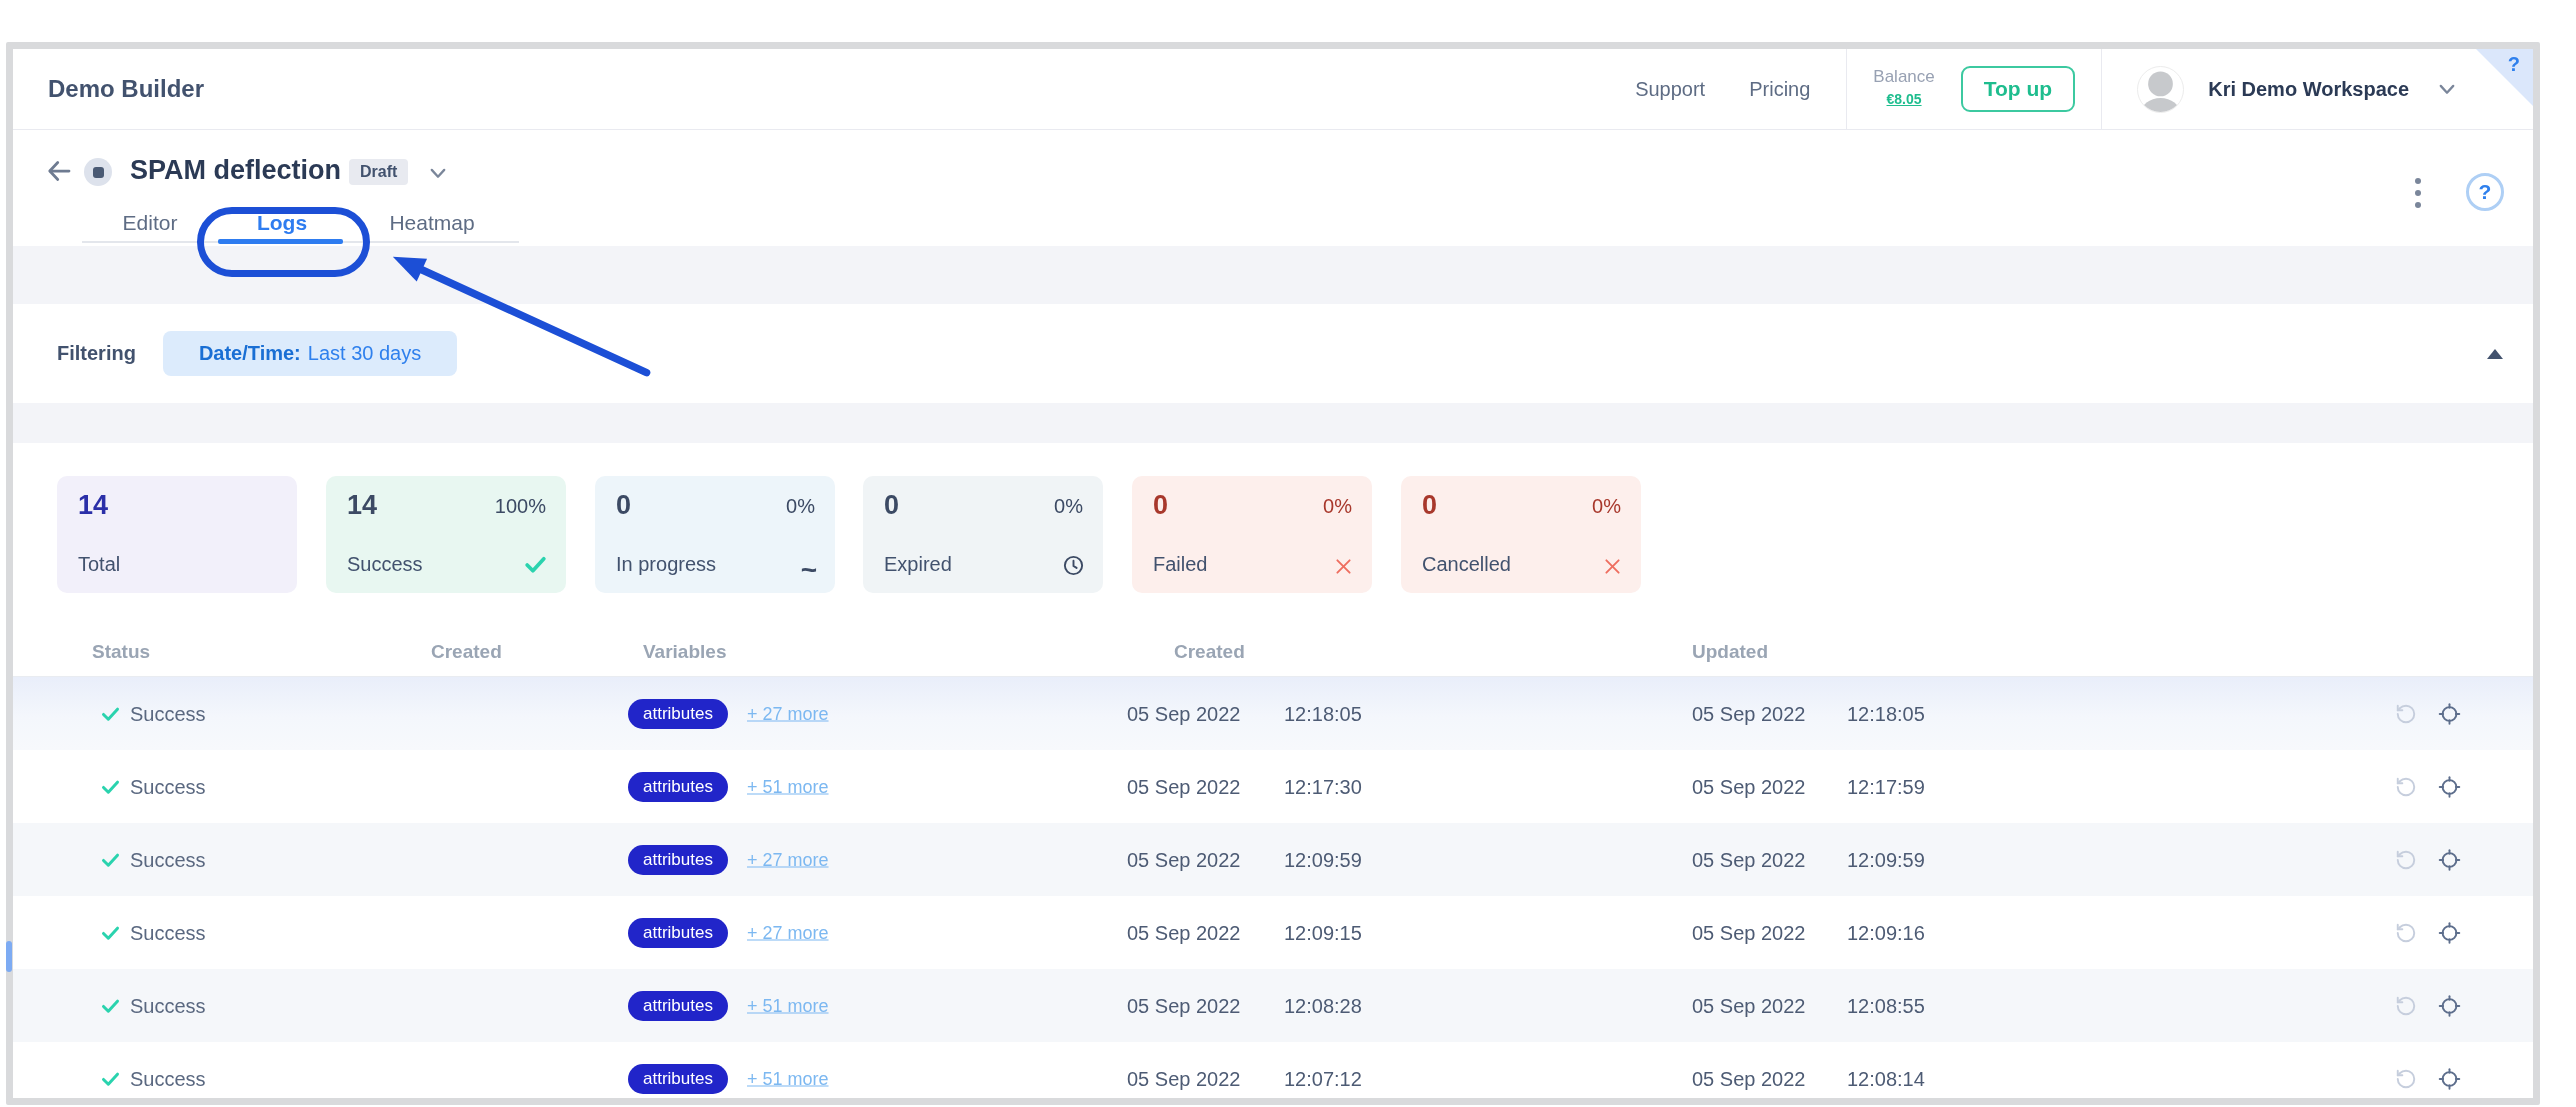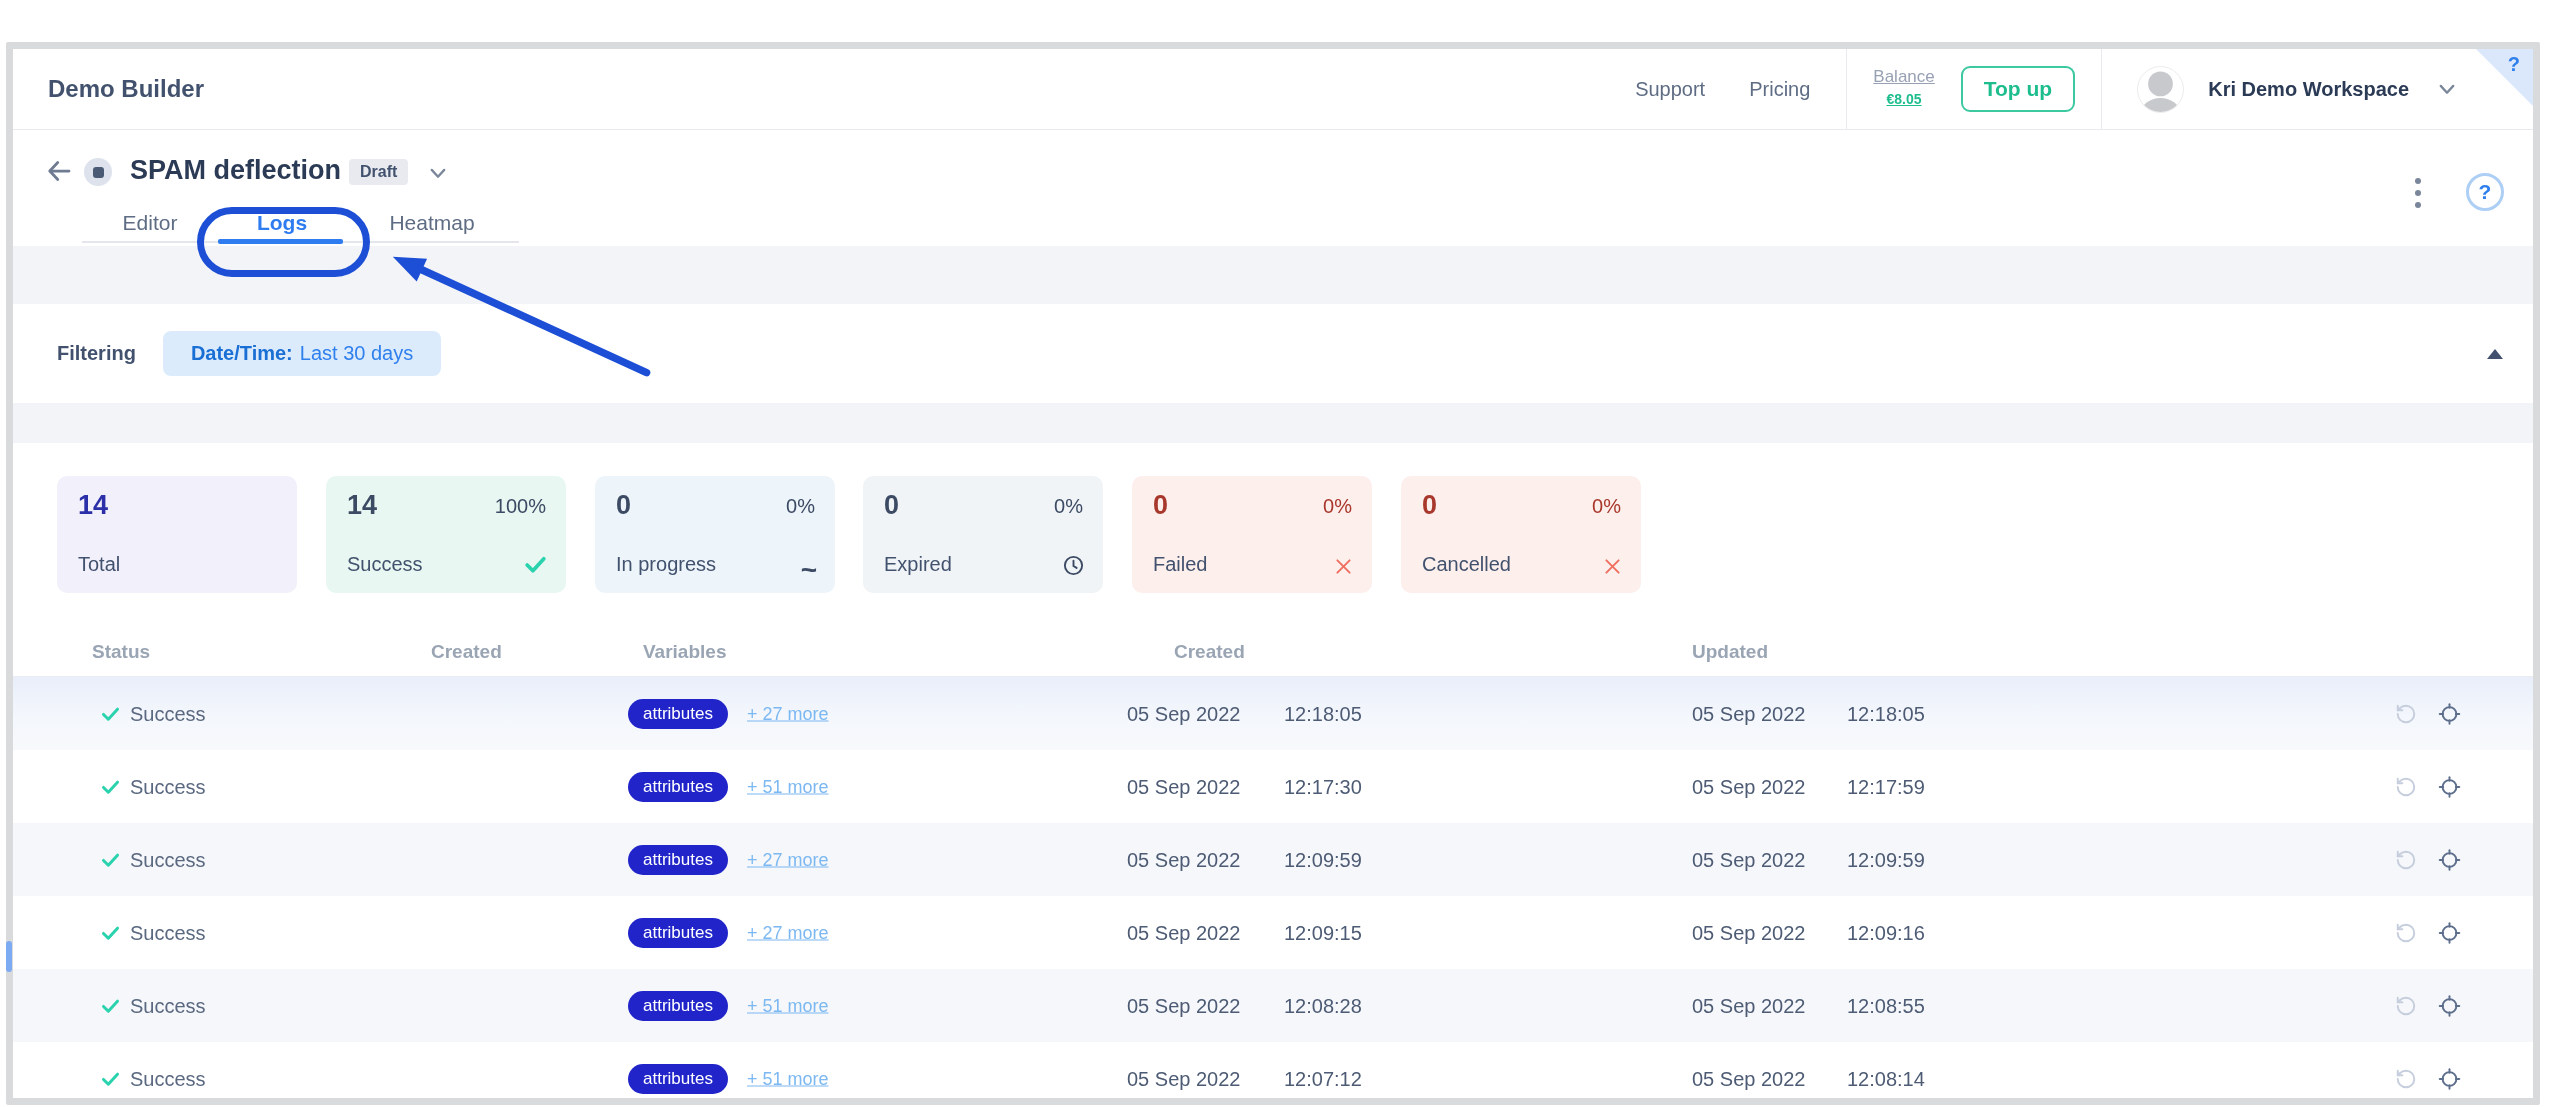--- a/index.html
+++ b/index.html
@@ -13,21 +13,21 @@
   .topbar { height:81px; display:flex; align-items:center; padding:0 76px 0 35px;
     border-bottom:1px solid #e9eaf0; background:#fff; }
   .app-title { font-size:24px; font-weight:bold; color:#42526e; flex:0 0 auto; }
   .top-spacer { flex:1; }
   .top-nav { display:flex; align-items:center; height:100%; }
   .nav-link { font-size:20px; color:#5e6c84; cursor:pointer; }
   .nav-link.support { margin-right:44px; }
   .nav-link.pricing { margin-right:36px; }
   .vdiv { width:1px; height:81px; background:#e9eaf0; }
   .balance { display:flex; flex-direction:column; align-items:center; margin:0 26px; }
-  .balance-label { font-size:17px; color:#98a1b3; line-height:20px;text-decoration:underline; }
+  .balance-label { font-size:17px; color:#98a1b3; line-height:20px; }
   .balance-value { font-size:14px; font-weight:bold; color:#1ebd8e; line-height:24px;text-decoration:underline; }
   .topup { background:#fff; border:2px solid #3cc9a0; border-radius:9px; color:#1ebd8e;
     font-size:21px; font-weight:bold; padding:9px 21px; margin-right:26px; cursor:pointer;
     font-family:"Liberation Sans", sans-serif; }
   .avatar { width:47px; height:47px; border-radius:50%; overflow:hidden; margin:0 24px 0 35px;
     background:#fff; border:1px solid #ececec; position:relative; flex:0 0 auto; cursor:pointer; }
   .workspace { font-size:20px; font-weight:bold; color:#2b3a55; margin-right:28px; cursor:pointer; }
 
   
   .corner-fold { position:absolute; top:0; right:0; width:0; height:0; z-index:6;
@@ -59,21 +59,21 @@
   .help-circle { position:absolute; left:2453px; top:43px; width:38px; height:38px; border-radius:50%;
     border:3px solid #aecff5; color:#2f80ed; font-size:21px; font-weight:bold;
     display:flex; align-items:center; justify-content:center; cursor:pointer; }
 
   .band { height:58px; background:#f3f4f8; }
   .band.b2 { height:40px; }
 
   
   .filterbar { height:99px; background:#fff; display:flex; align-items:center; padding:0 30px 0 44px; }
   .filter-label { font-size:20px; font-weight:bold; color:#42526e; margin-right:27px; }
-  .chip { background:#dcebfc; border-radius:8px; padding:11px 28px; font-size:20px; cursor:pointer;
+  .chip { background:#dcebfc; border-radius:8px; padding:11px 36px; font-size:20px; cursor:pointer;
     display:flex; align-items:center; }
   .chip b { color:#1a6fd4; font-weight:bold; margin-right:7px; }
   .chip span { color:#2f80ed;text-align:right; }
   .collapse-caret { margin-left:auto; width:0; height:0; border-left:8px solid transparent;
     border-right:8px solid transparent; border-bottom:10px solid #42526e; cursor:pointer; }
 
   
   .main { position:relative; height:655px; background:#fff; overflow:hidden; }
   .card { position:absolute; top:33px; width:240px; height:117px; border-radius:10px; }
   .card-value { position:absolute; left:21px; top:14px; font-size:27px; font-weight:bold; color:#3c4a64; }

